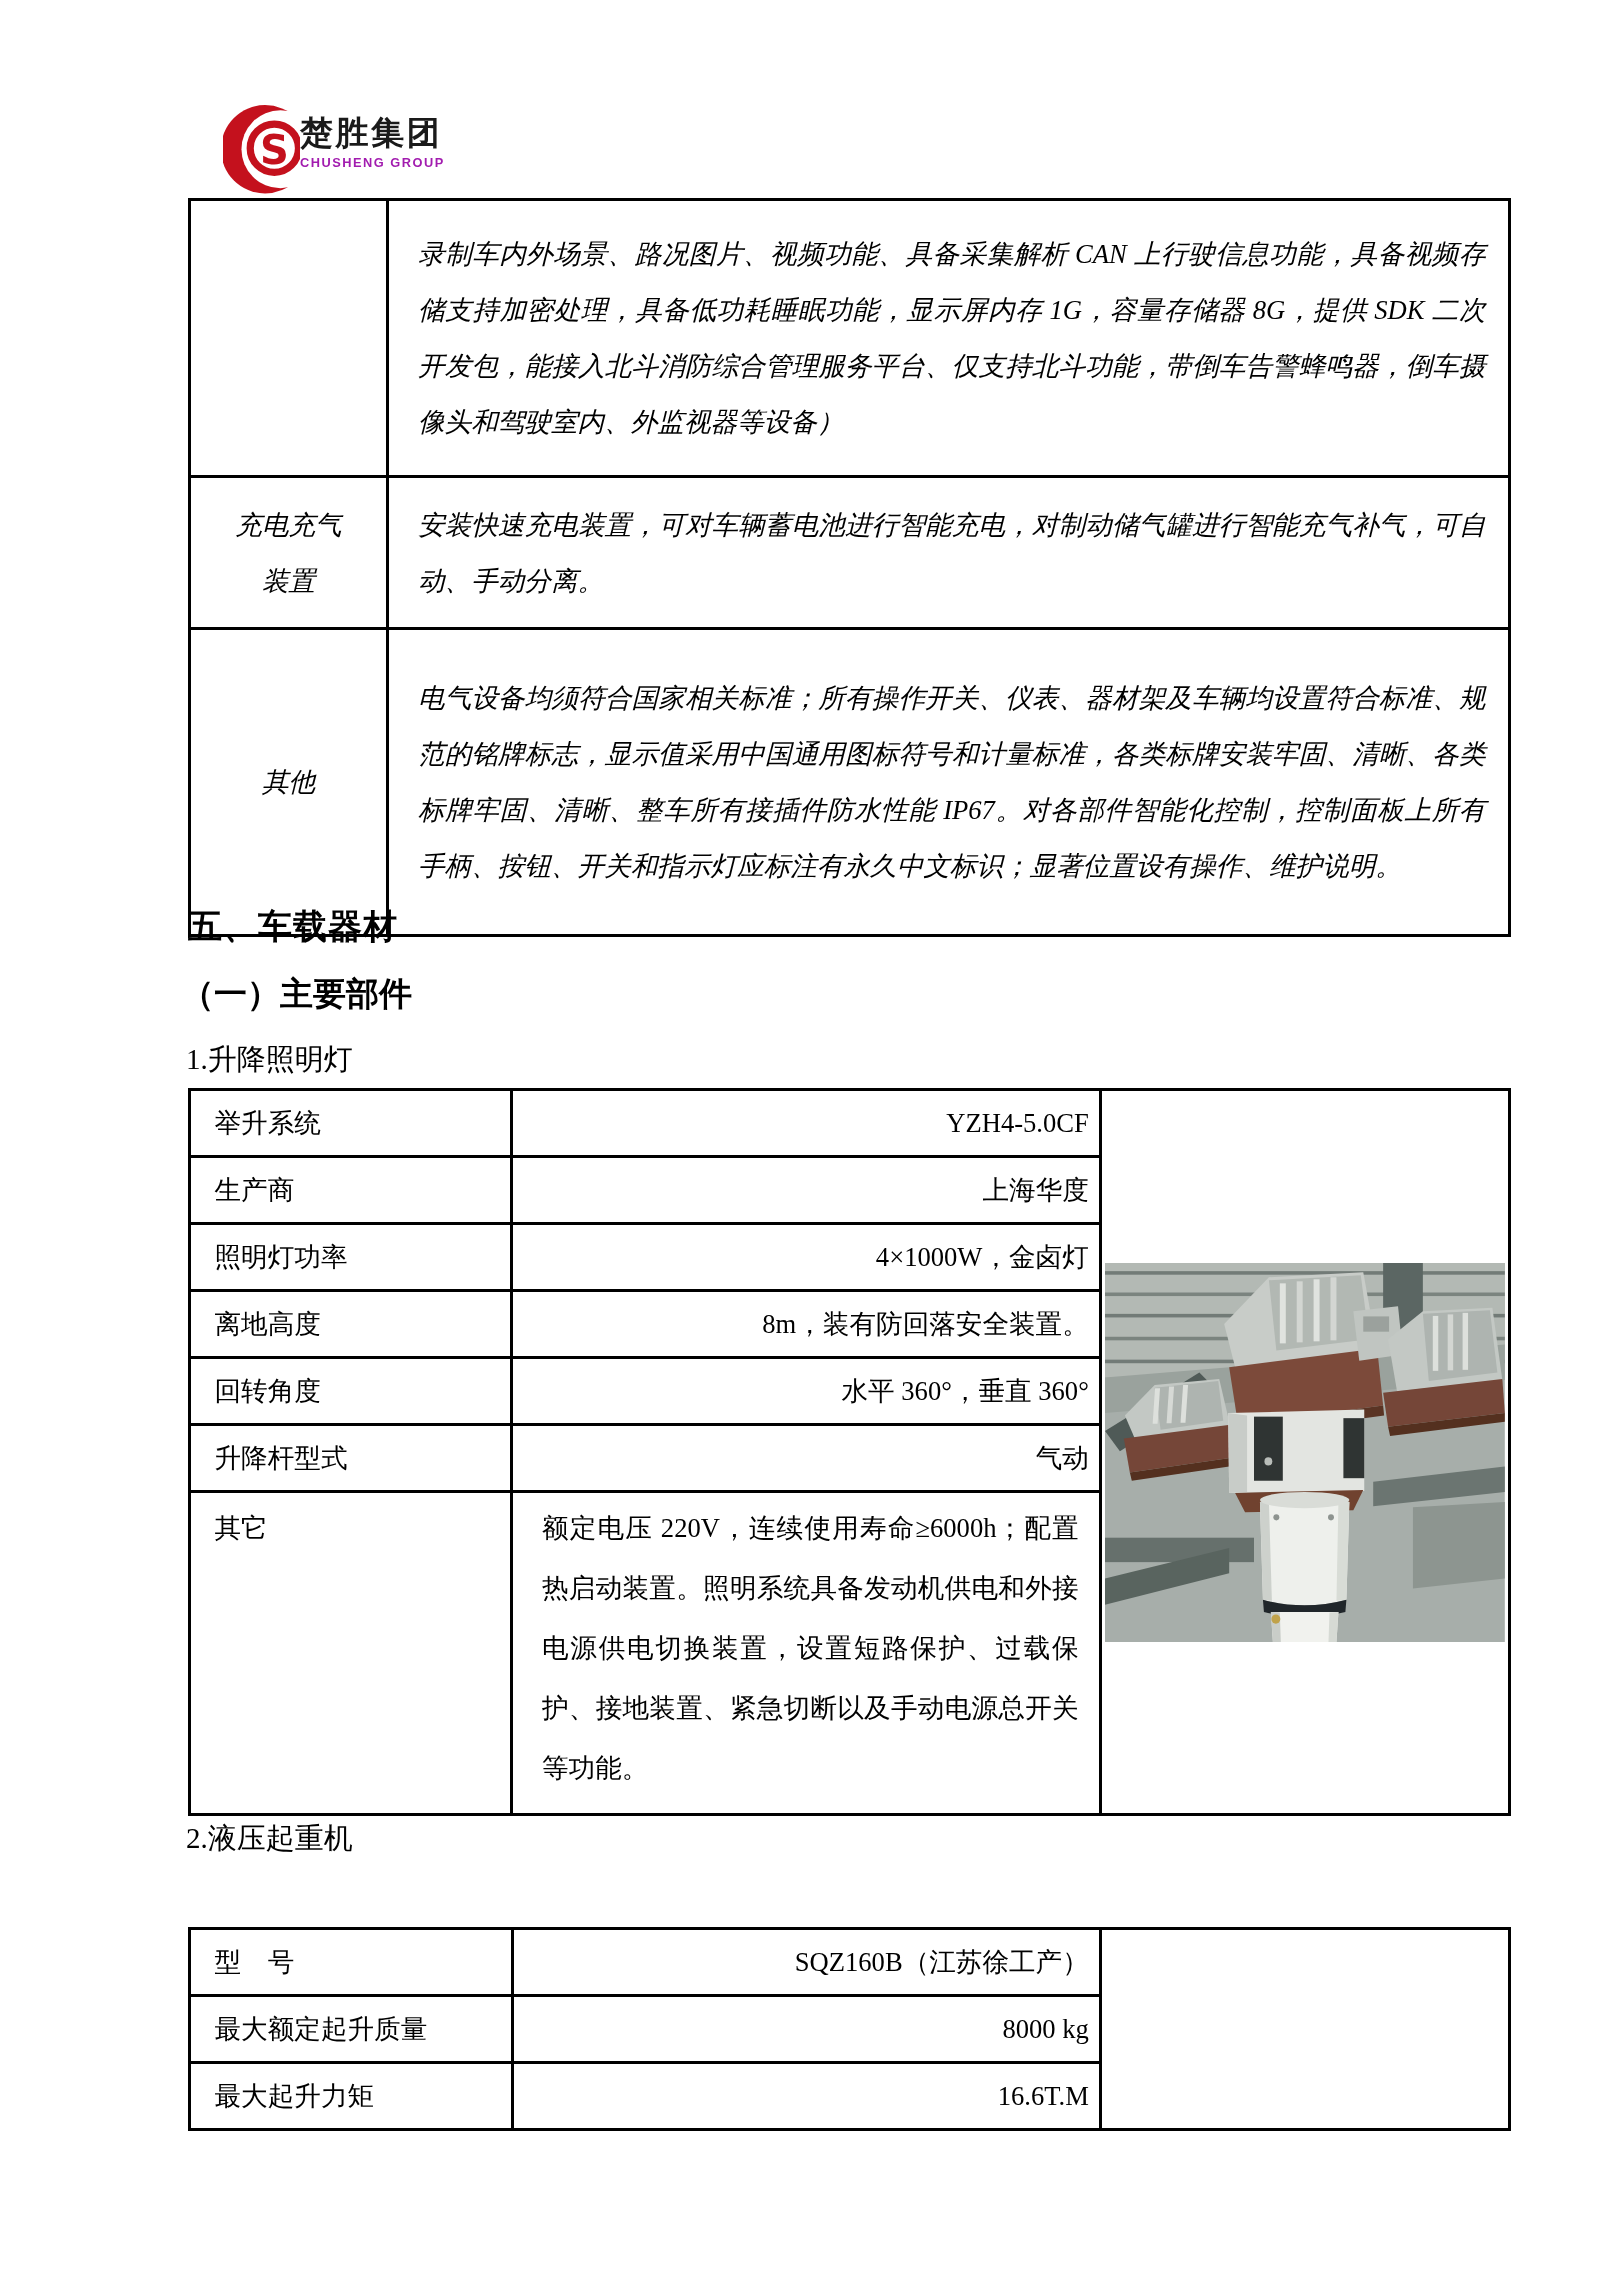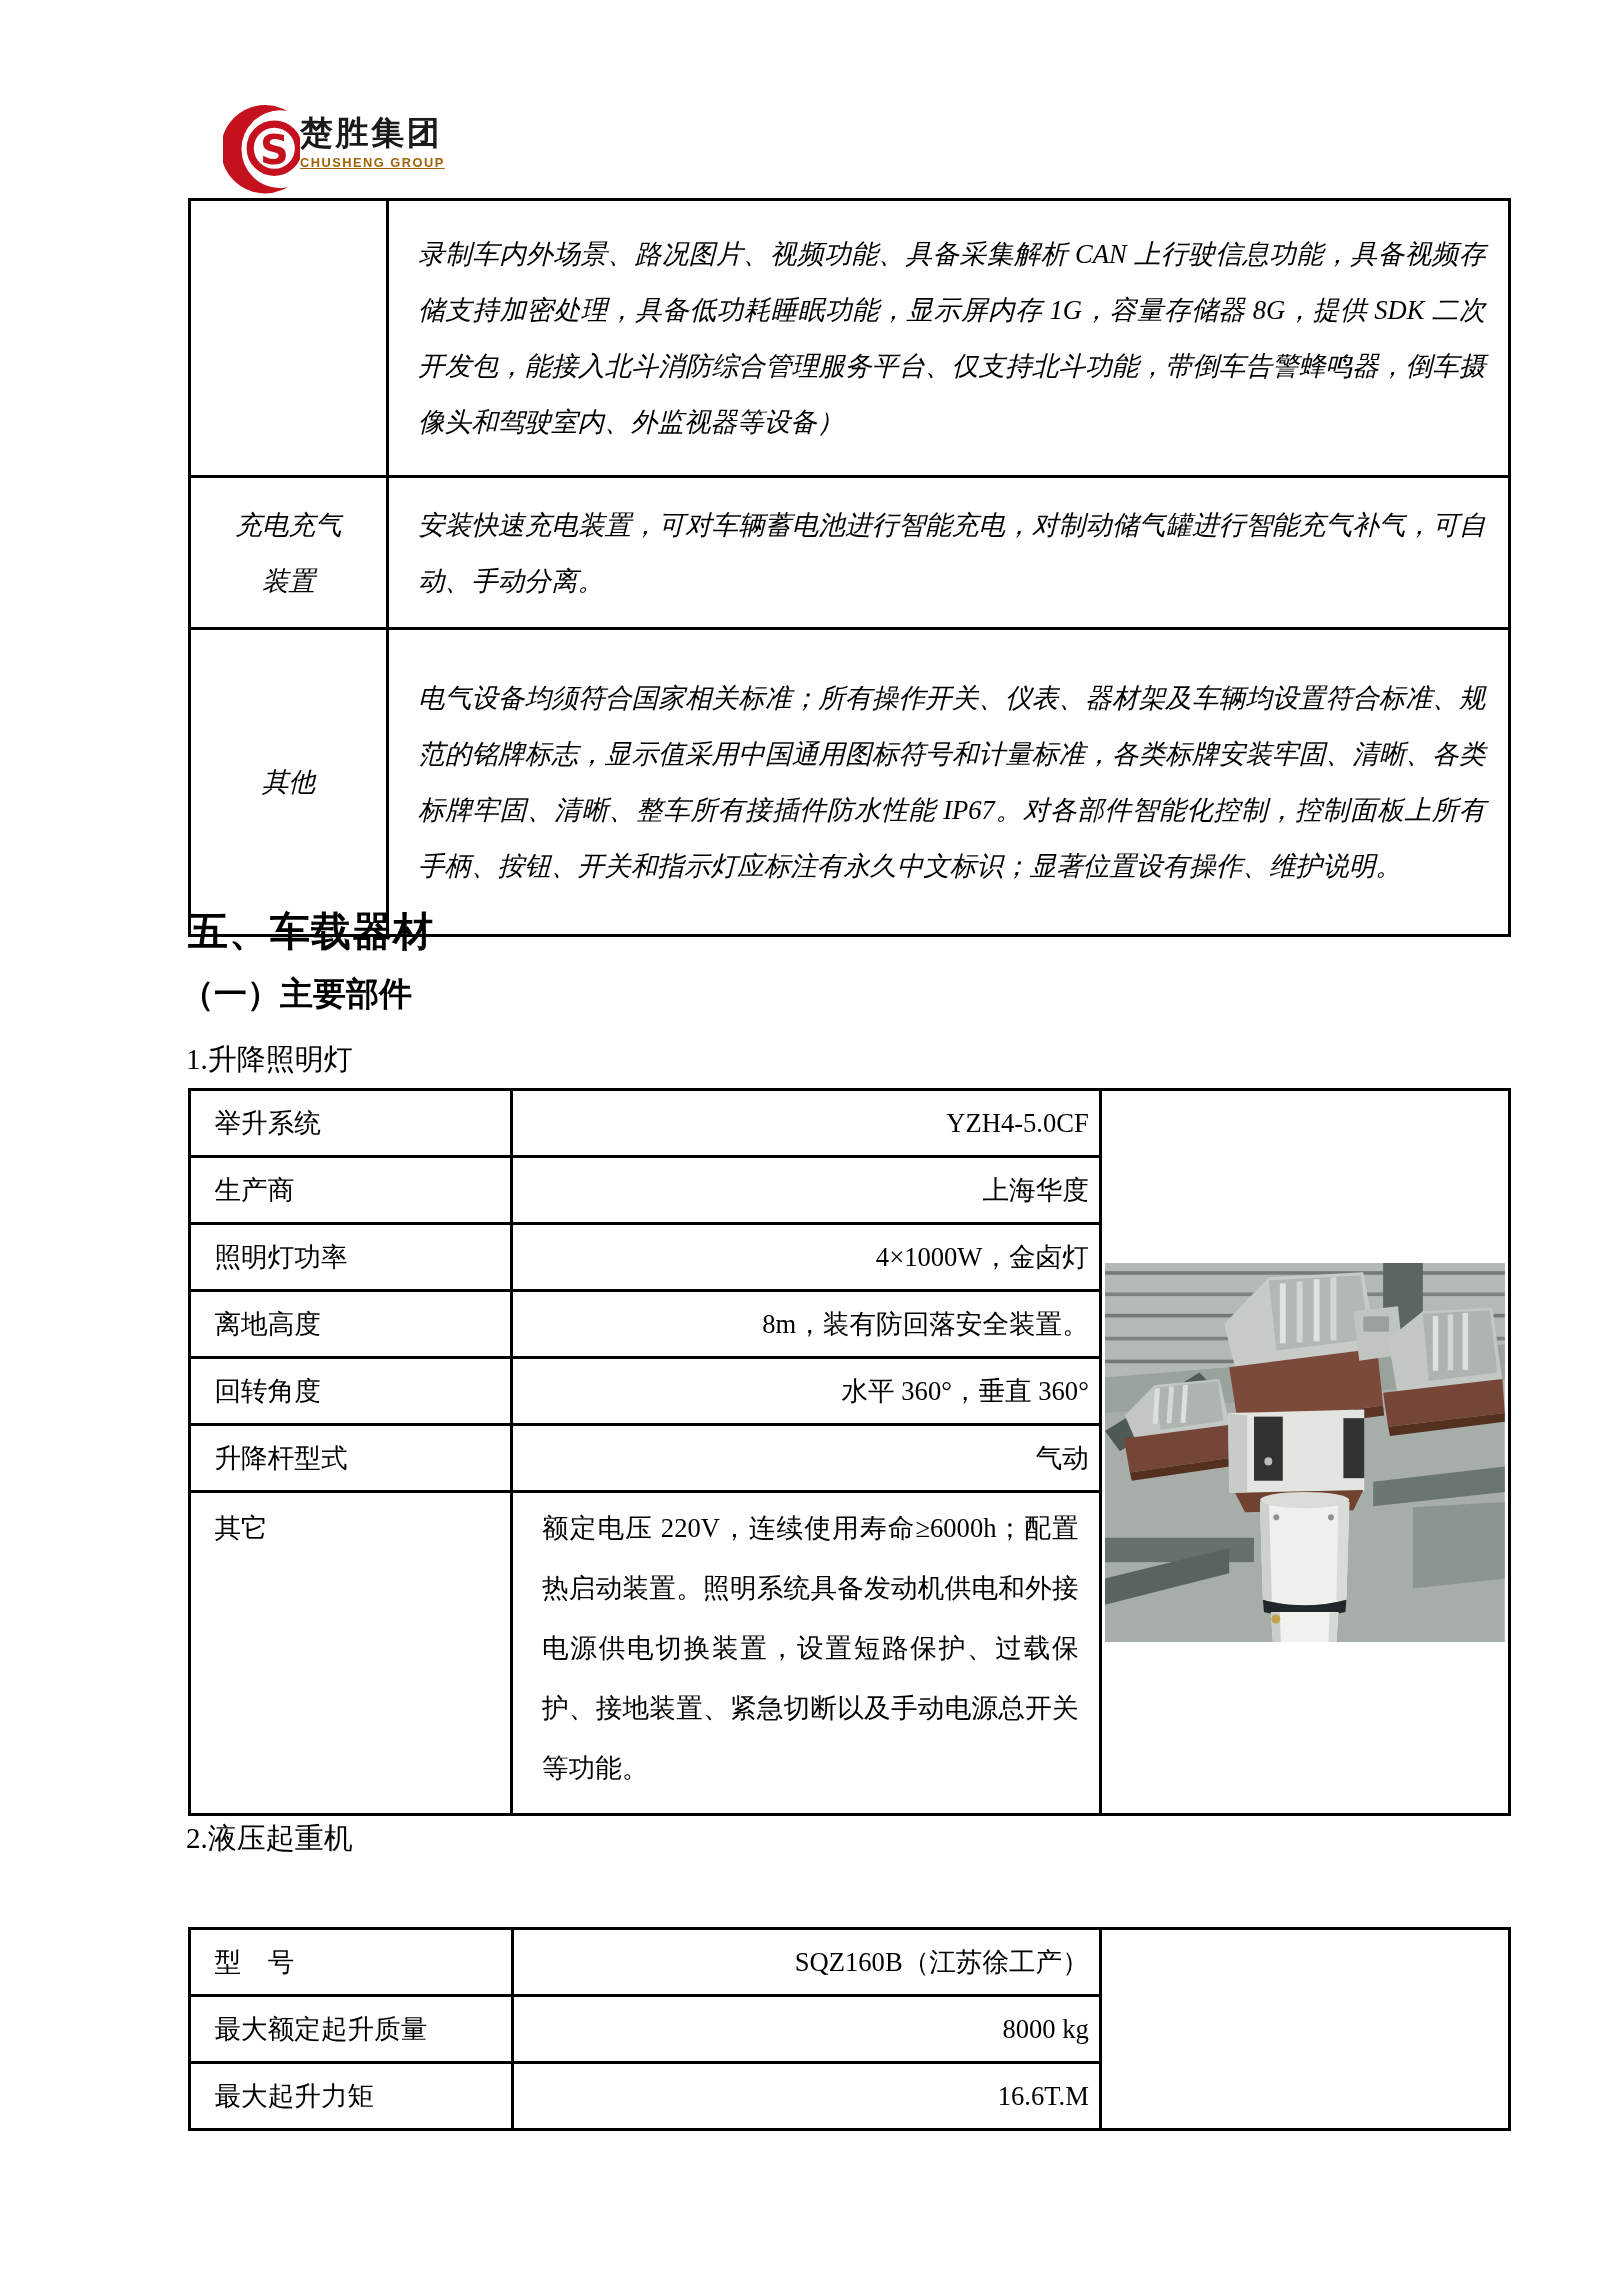--- a/index.html
+++ b/index.html
@@ -11,21 +11,21 @@
   
   .logo{position:absolute; left:223px; top:102px; display:flex; align-items:flex-start;}
   .logo-mark{width:77px; height:95px; display:block;}
   .logo-text{margin-left:0; padding-top:14.3px;}
   .brand-cn{
     font-family:"Liberation Sans","DejaVu Sans",sans-serif;
     font-size:33px; font-weight:bold; letter-spacing:2.6px; line-height:1.05; color:#1a1a1a;
   }
   .brand-en{
     font-family:"Liberation Sans","DejaVu Sans",sans-serif;
-    font-size:12.8px; font-weight:bold; letter-spacing:1.5px; margin-top:4.1px; color:#a16207;text-decoration:underline;
+    font-size:12.8px; font-weight:bold; letter-spacing:1.5px; margin-top:4.1px; color:#a21caf;
   }
   
   table.doc{border-collapse:collapse; table-layout:fixed; position:absolute; left:188px;}
   table.doc td{
     border:3.1px solid #000; font-size:26.6px; line-height:56px;
     vertical-align:middle; word-break:break-all; overflow:hidden;
   }
   td.lbl{text-align:center; white-space:pre-line; padding:0 4.1px;}
   td.lbl-left{text-align:left; padding-left:23.5px; padding-right:4.1px; white-space:pre-line;}
   td.val{text-align:justify; padding:9.2px 22.5px 9.2px 29px;}
@@ -36,21 +36,21 @@
   #t1 tr.r2 td{height:130px;}
   #t1 tr.r3 td{height:286px;}
   #t2{top:1088px; width:1320px;}
   #t2 tr td{height:62px;}
   #t2 tr.tall td{height:310px;}
   #t2 td.val-para{vertical-align:top; text-align:justify; padding:5.1px 20.4px 5.1px 29px; line-height:60px;}
   #t2 td.lbl-top{vertical-align:top; padding-top:7.2px;}
   #t3{top:1927px; width:1320px;}
   #t3 tr td{height:62px;}
   
-  .h-main{position:absolute; left:188px; top:904px; font-size:40px; font-weight:bold; letter-spacing:1px;}
+  .h-main{position:absolute; left:188px; top:904px; font-size:34px; font-weight:bold; letter-spacing:1px;}
   .h-sub{position:absolute; left:181px; top:972px; font-size:33px;font-weight:bold;}
   .h-item1{position:absolute; left:186px; top:1040px; font-size:29px;}
   .h-item2{position:absolute; left:186px; top:1819px; font-size:29px;}
   
   .pageno{
     position:absolute; left:188px; top:2096px; width:1320px; text-align:center;
     font-family:"Liberation Sans","DejaVu Sans",sans-serif; font-size:23.5px; font-weight:bold;
   }
   .photo-svg{display:block; width:100%; height:379px;}
 </style>

